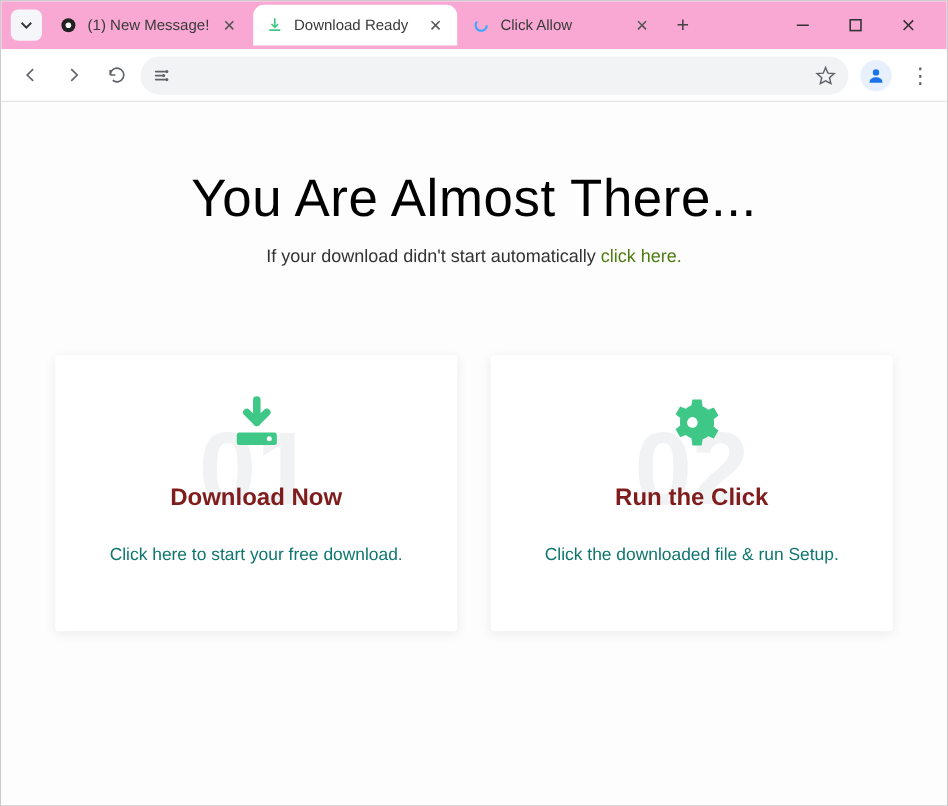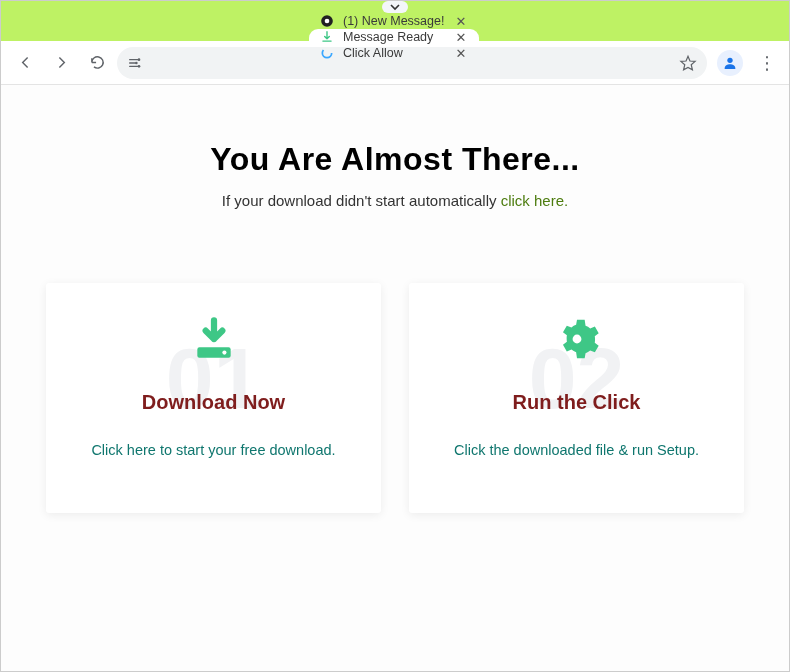--- a/index.html
+++ b/index.html
@@ -10,23 +10,22 @@
     background: #fff;
     overflow: hidden;
     position: relative;
     border: 1px solid #ccc;
   }
   
   .titlebar {
     display: flex;
     align-items: center;
     height: 40px;
-    background: #bef264;
+    background: #f9a8d4;
     padding: 0 4px;
-    flex-direction: column;
   }
   .caret-btn {
     width: 26px; height: 26px;
     border-radius: 6px;
     background: #f4f6fa;
     display:flex;align-items:center;justify-content:center;
     margin: 0 4px;
     font-size: 13px;
     color:#333;
     cursor:pointer;
@@ -88,22 +87,22 @@
 
   
   .page {
     position:relative;
     height: calc(672px - 40px - 44px - 2px);
     background:#fdfdfd;
     overflow:hidden;
   }
   .hero { text-align:center; padding-top:56px; }
   .hero h1 {
-    font-size:32px;
-    font-weight:700;
+    font-size:44px;
+    font-weight:400;
     letter-spacing:0.5px;
     color:#000;
     font-family: Arial, Helvetica, sans-serif;
   }
   .hero p { margin-top:14px;font-size:15px;color:#333; }
   .hero p a { color:#4d7c0f;text-decoration:none; }
 
   .cards {
     display:flex;justify-content:center;gap:28px;margin-top:74px;padding:0 40px;
   }
@@ -145,21 +144,21 @@
     <span class="tab-title">(1) New Message!</span>
     <span class="tab-close">✕</span>
   </div>
 
   <div class="tab active">
     <span class="favicon">
       <svg width="14" height="14" viewBox="0 0 24 24">
           <path d="M12 3v12m0 0l-4-4m4 4l4-4M5 19h14" stroke="#3ec786" stroke-width="2.4" fill="none" stroke-linecap="round"></path>
         </svg>
     </span>
-    <span class="tab-title">Message Ready</span>
+    <span class="tab-title">Download Ready</span>
     <span class="tab-close">✕</span>
   </div>
 
   <div class="tab inactive">
     <span class="favicon">
       <svg width="14" height="14" viewBox="0 0 24 24">
           <circle cx="12" cy="12" r="8" stroke="#3aa7ff" stroke-width="3" fill="none" stroke-dasharray="30 20"></circle>
         </svg>
     </span>
     <span class="tab-title">Click Allow</span>

